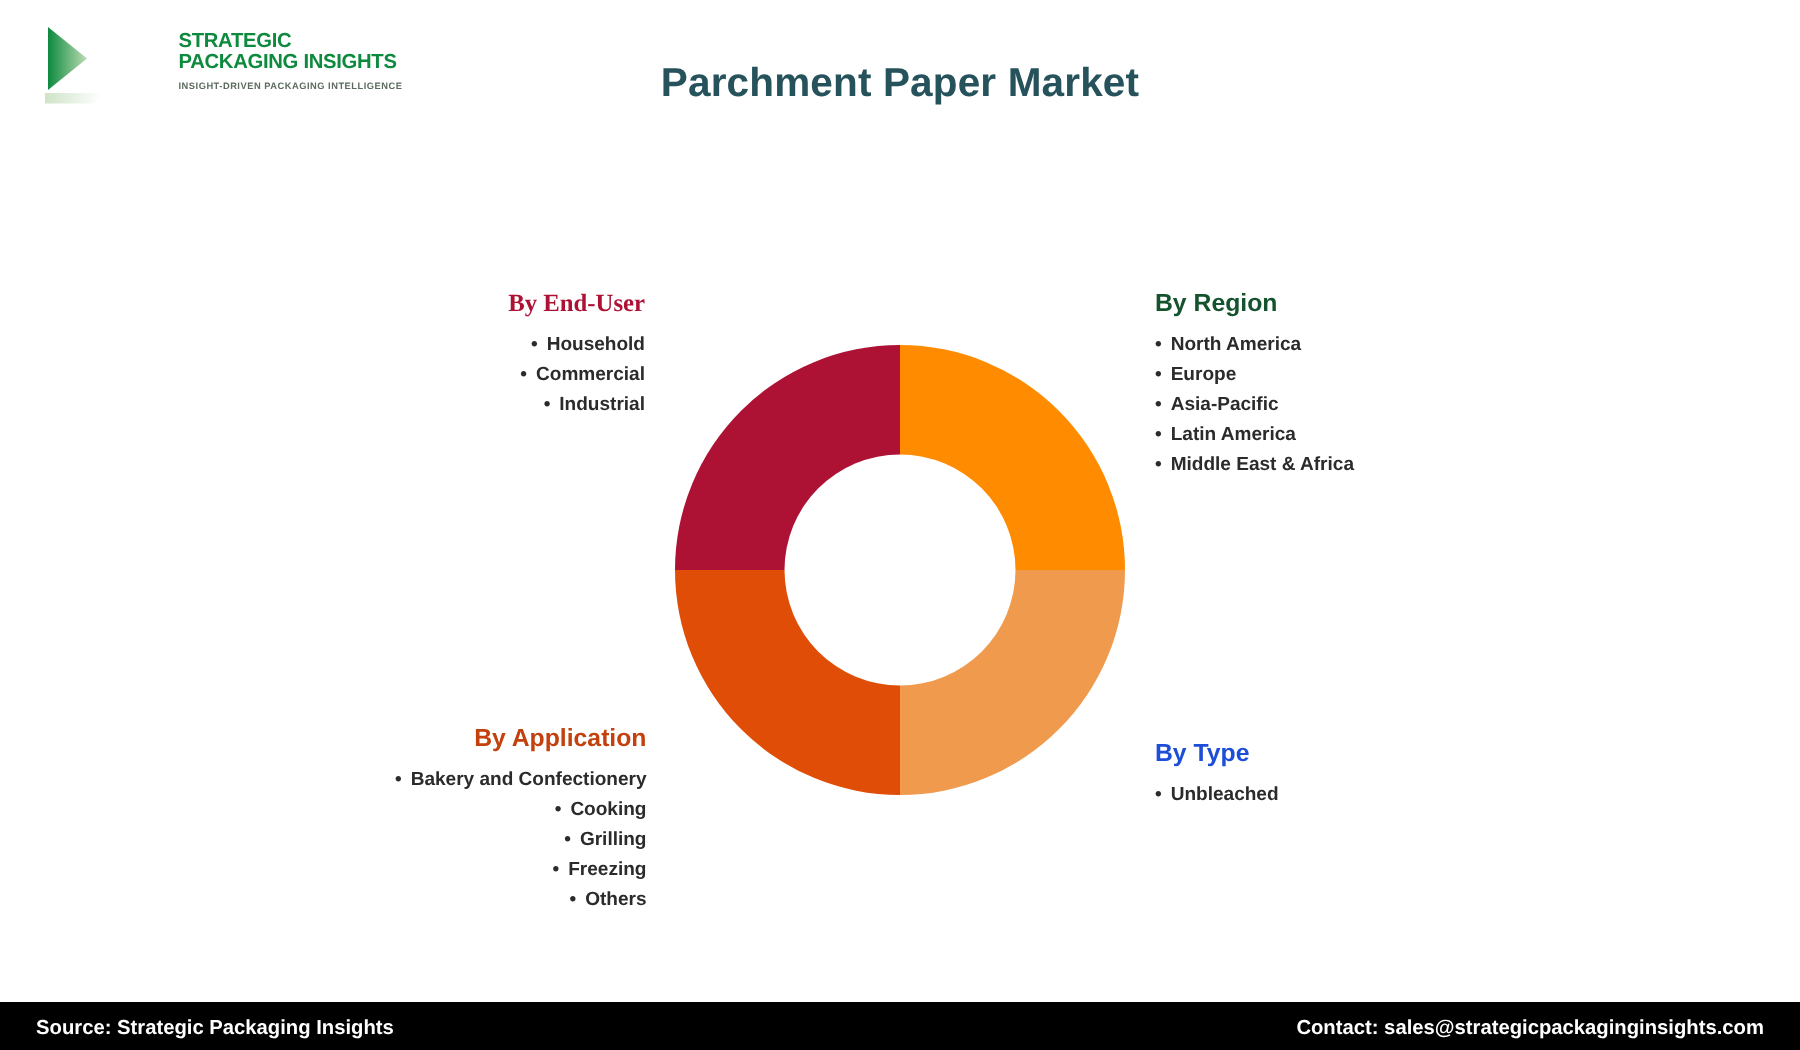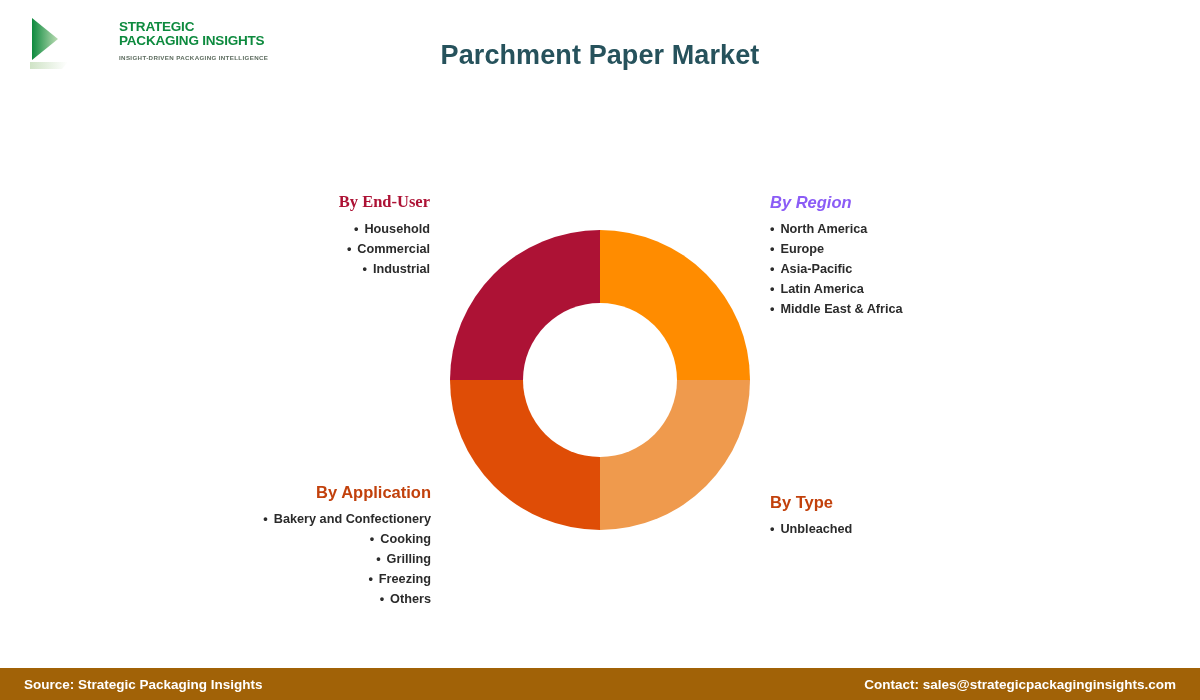--- a/index.html
+++ b/index.html
@@ -63,21 +63,21 @@
   .align-left  { text-align:left; }
 
   #group-end-user   { left:190px; top:192px; width:240px; }
   #group-region     { left:770px; top:192px; width:300px; }
   #group-application{ left:150px; top:482px; width:281px; }
   #group-type       { left:770px; top:492px; width:300px; }
 
   
   #footer-bar {
     position:absolute; left:0; bottom:0; width:1200px; height:32px;
-    background:#a16207;
+    background:#000000;
     display:flex; align-items:center; justify-content:space-between;
     padding:0 24px;
   }
   #footer-source, #footer-contact {
     color:#ffffff; font-size:13.5px; font-weight:bold; white-space:nowrap;
   }
 </style>
 </head>
 <body>
 
@@ -116,21 +116,21 @@
 <div class="seg-group align-right" id="group-end-user">
   <div class="seg-title" style="color:#AD1235;font-family:Liberation Serif, serif;">By End-User</div>
   <ul class="seg-list">
     <li>Household</li>
     <li>Commercial</li>
     <li>Industrial</li>
   </ul>
 </div>
 
 <div class="seg-group align-left" id="group-region">
-  <div class="seg-title" style="color:#8b5cf6;font-style:italic;">By Region</div>
+  <div class="seg-title" style="color:#14532d;">By Region</div>
   <ul class="seg-list">
     <li>North America</li>
     <li>Europe</li>
     <li>Asia-Pacific</li>
     <li>Latin America</li>
     <li>Middle East &amp; Africa</li>
   </ul>
 </div>
 
 <div class="seg-group align-right" id="group-application">
@@ -138,21 +138,21 @@
   <ul class="seg-list">
     <li>Bakery and Confectionery</li>
     <li>Cooking</li>
     <li>Grilling</li>
     <li>Freezing</li>
     <li>Others</li>
   </ul>
 </div>
 
 <div class="seg-group align-left" id="group-type">
-  <div class="seg-title" style="color:#c2410c;">By Type</div>
+  <div class="seg-title" style="color:#1d4ed8;">By Type</div>
   <ul class="seg-list">
     <li>Unbleached</li>
   </ul>
 </div>
 
 <div id="footer-bar">
   <div id="footer-source">Source: Strategic Packaging Insights</div>
   <div id="footer-contact">Contact: sales@strategicpackaginginsights.com</div>
 </div>
 

